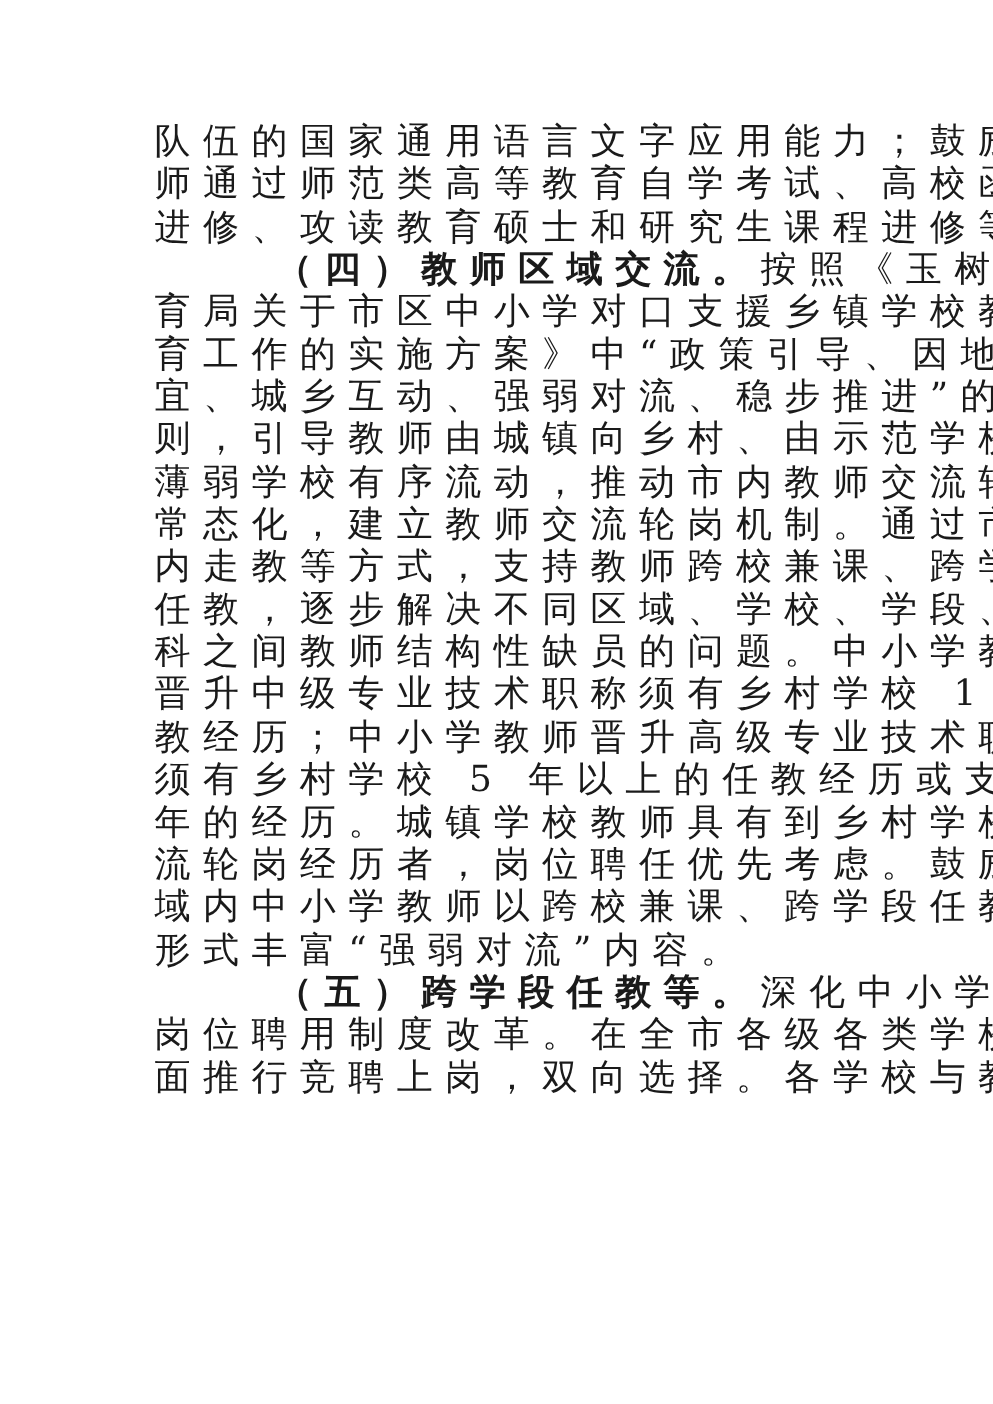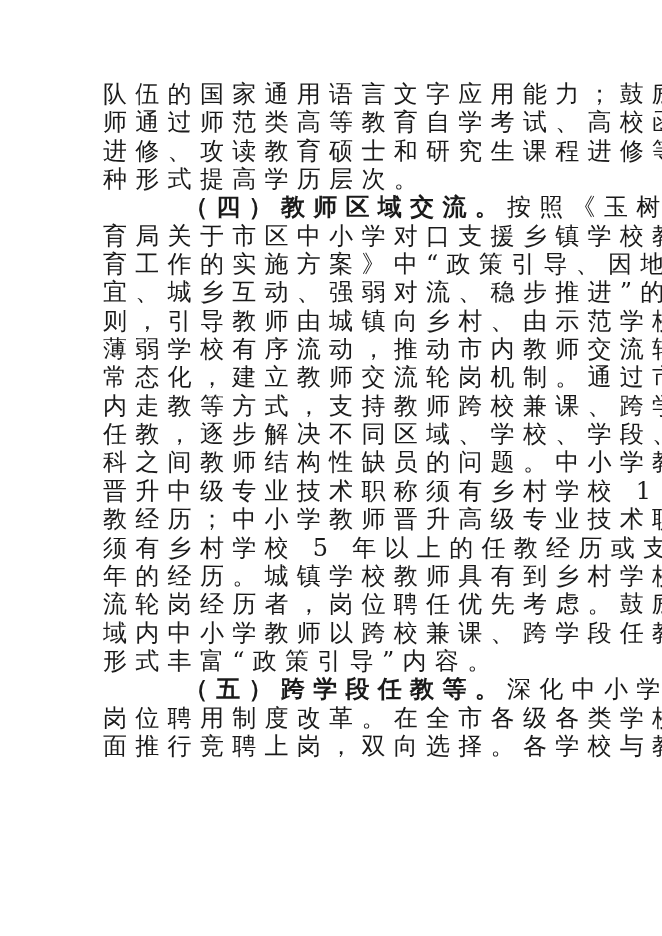--- a/index.html
+++ b/index.html
@@ -22,34 +22,33 @@
   .indent { padding-left: 65px; }
   .bold { font-weight: bold; margin-left: 16px; }
 </style>
 </head>
 <body>
 
 <div class="page">
   <div class="line">队伍的国家通用语言文字应用能力；鼓励教</div>
   <div class="line">师通过师范类高等教育自学考试、高校函授、</div>
   <div class="line">进修、攻读教育硕士和研究生课程进修等各</div>
-  <div class="line">种形式提高学历层次。</div>
   <div class="line indent"><span class="bold">（四）教师区域交流。</span><span>按照《玉树市教</span></div>
   <div class="line">育局关于市区中小学对口支援乡镇学校教</div>
   <div class="line">育工作的实施方案》中“政策引导、因地制</div>
   <div class="line">宜、城乡互动、强弱对流、稳步推进”的原</div>
   <div class="line">则，引导教师由城镇向乡村、由示范学校向</div>
   <div class="line">薄弱学校有序流动，推动市内教师交流轮岗</div>
   <div class="line">常态化，建立教师交流轮岗机制。通过市域</div>
   <div class="line">内走教等方式，支持教师跨校兼课、跨学段</div>
   <div class="line">任教，逐步解决不同区域、学校、学段、学</div>
   <div class="line">科之间教师结构性缺员的问题。中小学教师</div>
   <div class="line">晋升中级专业技术职称须有乡村学校 1 年支</div>
   <div class="line">教经历；中小学教师晋升高级专业技术职称</div>
   <div class="line">须有乡村学校 5 年以上的任教经历或支教 1</div>
   <div class="line">年的经历。城镇学校教师具有到乡村学校交</div>
   <div class="line">流轮岗经历者，岗位聘任优先考虑。鼓励区</div>
   <div class="line">域内中小学教师以跨校兼课、跨学段任教等</div>
-  <div class="line">形式丰富“政策引导”内容。</div>
+  <div class="line">形式丰富“强弱对流”内容。</div>
   <div class="line indent"><span class="bold">（五）跨学段任教等。</span><span>深化中小学教师</span></div>
   <div class="line">岗位聘用制度改革。在全市各级各类学校全</div>
   <div class="line">面推行竞聘上岗，双向选择。各学校与教职</div>
 </div>
 
 </body></html>

